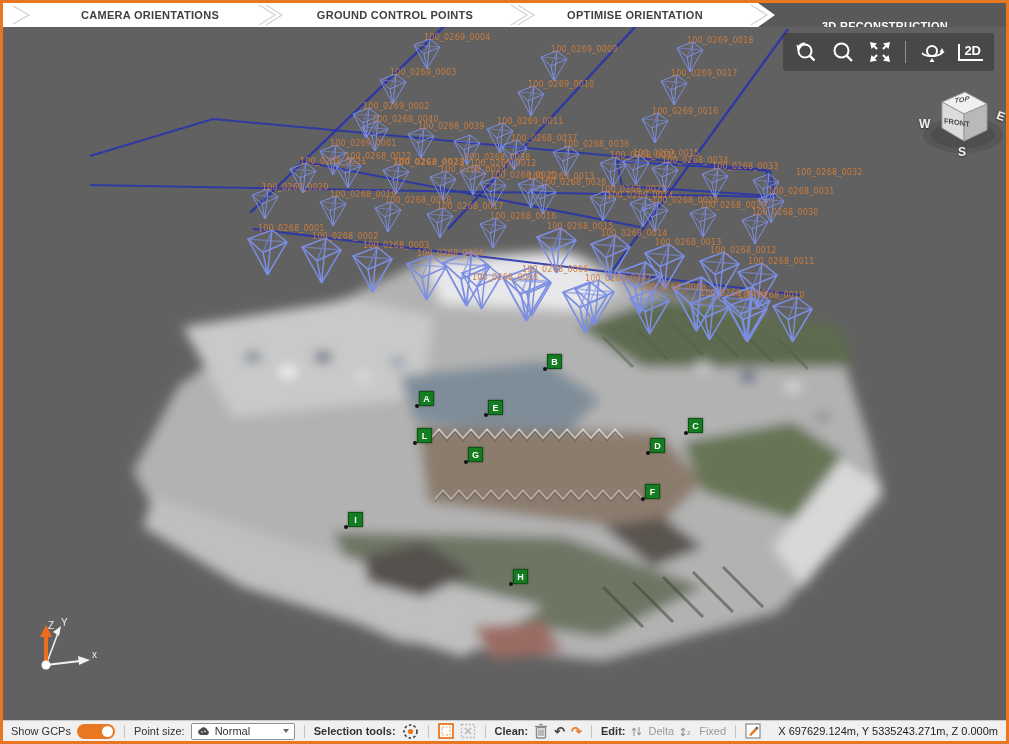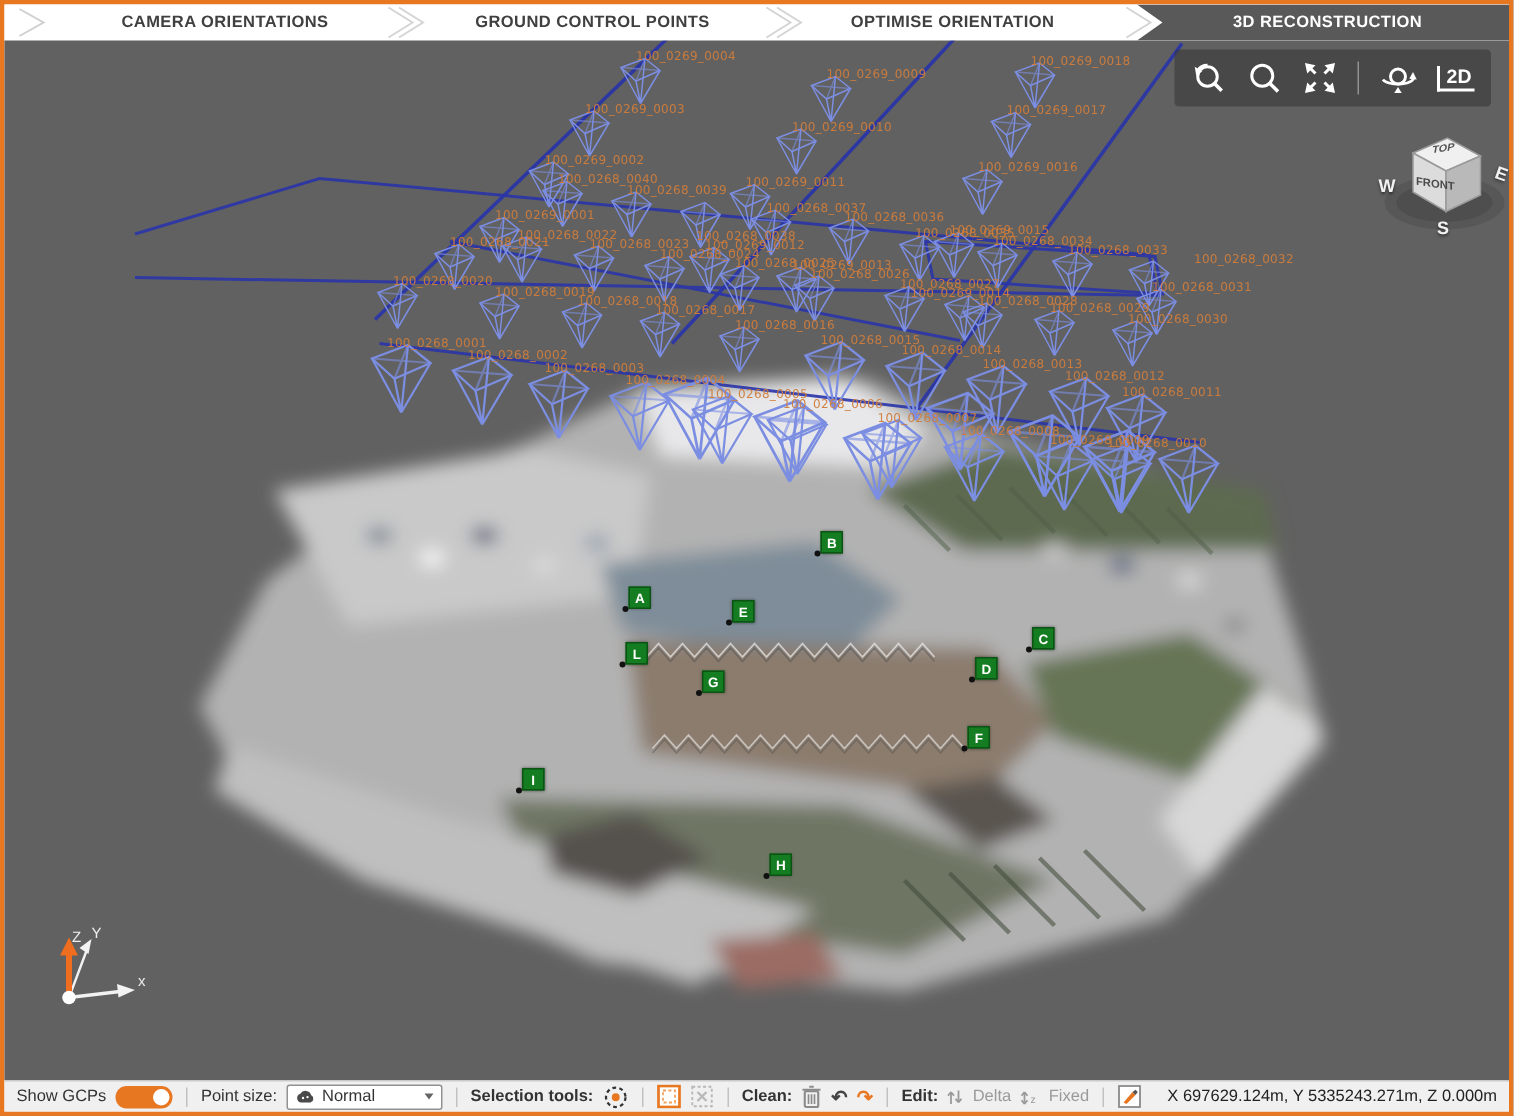--- a/index.html
+++ b/index.html
@@ -3,21 +3,21 @@
 <meta charset="utf-8">
 <style>
   html,body{margin:0;padding:0;}
   body{width:1009px;height:744px;position:relative;font-family:"Liberation Sans",sans-serif;background:#fff;overflow:hidden;}
   .window{position:absolute;inset:0;border:3px solid #e87722;box-sizing:border-box;display:flex;flex-direction:column;background:#fff;}
 
   
   .tabbar{height:24px;flex:0 0 auto;position:relative;background:#fff;}
   .tabbar svg{position:absolute;inset:0;}
   .tab-label{position:absolute;top:0;height:24px;line-height:24px;font-size:11px;font-weight:bold;letter-spacing:.3px;color:#404040;transform:translateX(-50%);white-space:nowrap;}
-  .tab-label.active{color:#fff;}
+  .tab-label.active{color:#fff;margin-top:11px;}
 
   
   .settingsbar{height:30px;flex:0 0 auto;background:#f0f0f0;border-top:1px solid #e2e2e2;display:flex;align-items:center;justify-content:flex-end;padding-right:12px;gap:5px;}
   .settings-btn{display:flex;align-items:center;gap:5px;font-size:11px;color:#333;cursor:default;}
 
   
   .viewport{flex:1;position:relative;background:#616161;overflow:hidden;}
   .viewport > svg, .layer{position:absolute;left:0;top:0;pointer-events:none;}
 
   .cam-label{position:absolute;font-size:8px;font-family:"DejaVu Sans",sans-serif;color:#cf7d3c;white-space:nowrap;opacity:.95;letter-spacing:.2px;}
@@ -221,39 +221,39 @@
         <div class="cam-label" style="left: 525px; top: 145px;">100_0269_0013</div>
         <div class="cam-label" style="left: 604px; top: 164px; text-align: right;">100_0269_0014</div>
         <div class="cam-label" style="left: 630px; top: 122px;">100_0269_0015</div>
         <div class="cam-label" style="left: 649px; top: 80px;">100_0269_0016</div>
         <div class="cam-label" style="left: 668px; top: 42px;">100_0269_0017</div>
         <div class="cam-label" style="left: 684px; top: 9px;">100_0269_0018</div>
         <div class="cam-label" style="left: 255px; top: 197px;">100_0268_0001</div>
         <div class="cam-label" style="left: 309px; top: 205px;">100_0268_0002</div>
         <div class="cam-label" style="left: 360px; top: 214px;">100_0268_0003</div>
         <div class="cam-label" style="left: 414px; top: 222px;">100_0268_0004</div>
-        <div class="cam-label" style="left: 469px; top: 231px;">100_0268_0005</div>
+        <div class="cam-label" style="left: 469px; top: 246px;">100_0268_0005</div>
         <div class="cam-label" style="left: 519px; top: 238px;">100_0268_0006</div>
         <div class="cam-label" style="left: 582px; top: 247px;">100_0268_0007</div>
         <div class="cam-label" style="left: 637px; top: 256px;">100_0268_0008</div>
         <div class="cam-label" style="left: 697px; top: 262px;">100_0268_0009</div>
         <div class="cam-label" style="left: 735px; top: 264px;">100_0268_0010</div>
         <div class="cam-label" style="left: 745px; top: 230px;">100_0268_0011</div>
         <div class="cam-label" style="left: 707px; top: 219px;">100_0268_0012</div>
         <div class="cam-label" style="left: 652px; top: 211px;">100_0268_0013</div>
         <div class="cam-label" style="left: 598px; top: 202px;">100_0268_0014</div>
         <div class="cam-label" style="left: 544px; top: 195px;">100_0268_0015</div>
         <div class="cam-label" style="left: 487px; top: 185px;">100_0268_0016</div>
         <div class="cam-label" style="left: 434px; top: 175px;">100_0268_0017</div>
         <div class="cam-label" style="left: 382px; top: 169px;">100_0268_0018</div>
         <div class="cam-label" style="left: 327px; top: 163px;">100_0268_0019</div>
         <div class="cam-label" style="left: 259px; top: 156px;">100_0268_0020</div>
         <div class="cam-label" style="left: 297px; top: 130px;">100_0268_0021</div>
         <div class="cam-label" style="left: 342px; top: 125px;">100_0268_0022</div>
-        <div class="cam-label" style="left: 390px; top: 131px;">100_0268_0023</div>
+        <div class="cam-label" style="left: 390px; top: 131px; font-weight: bold;">100_0268_0023</div>
         <div class="cam-label" style="left: 437px; top: 138px;">100_0268_0024</div>
         <div class="cam-label" style="left: 487px; top: 144px;">100_0268_0025</div>
         <div class="cam-label" style="left: 537px; top: 151px; text-align: center;">100_0268_0026</div>
         <div class="cam-label" style="left: 597px; top: 158px;">100_0268_0027</div>
         <div class="cam-label" style="left: 649px; top: 169px;">100_0268_0028</div>
         <div class="cam-label" style="left: 697px; top: 174px;">100_0268_0029</div>
         <div class="cam-label" style="left: 749px; top: 181px;">100_0268_0030</div>
         <div class="cam-label" style="left: 765px; top: 160px;">100_0268_0031</div>
         <div class="cam-label" style="left: 749px; top: 141px; margin-left: 44px;">100_0268_0032</div>
         <div class="cam-label" style="left: 709px; top: 135px;">100_0268_0033</div>

